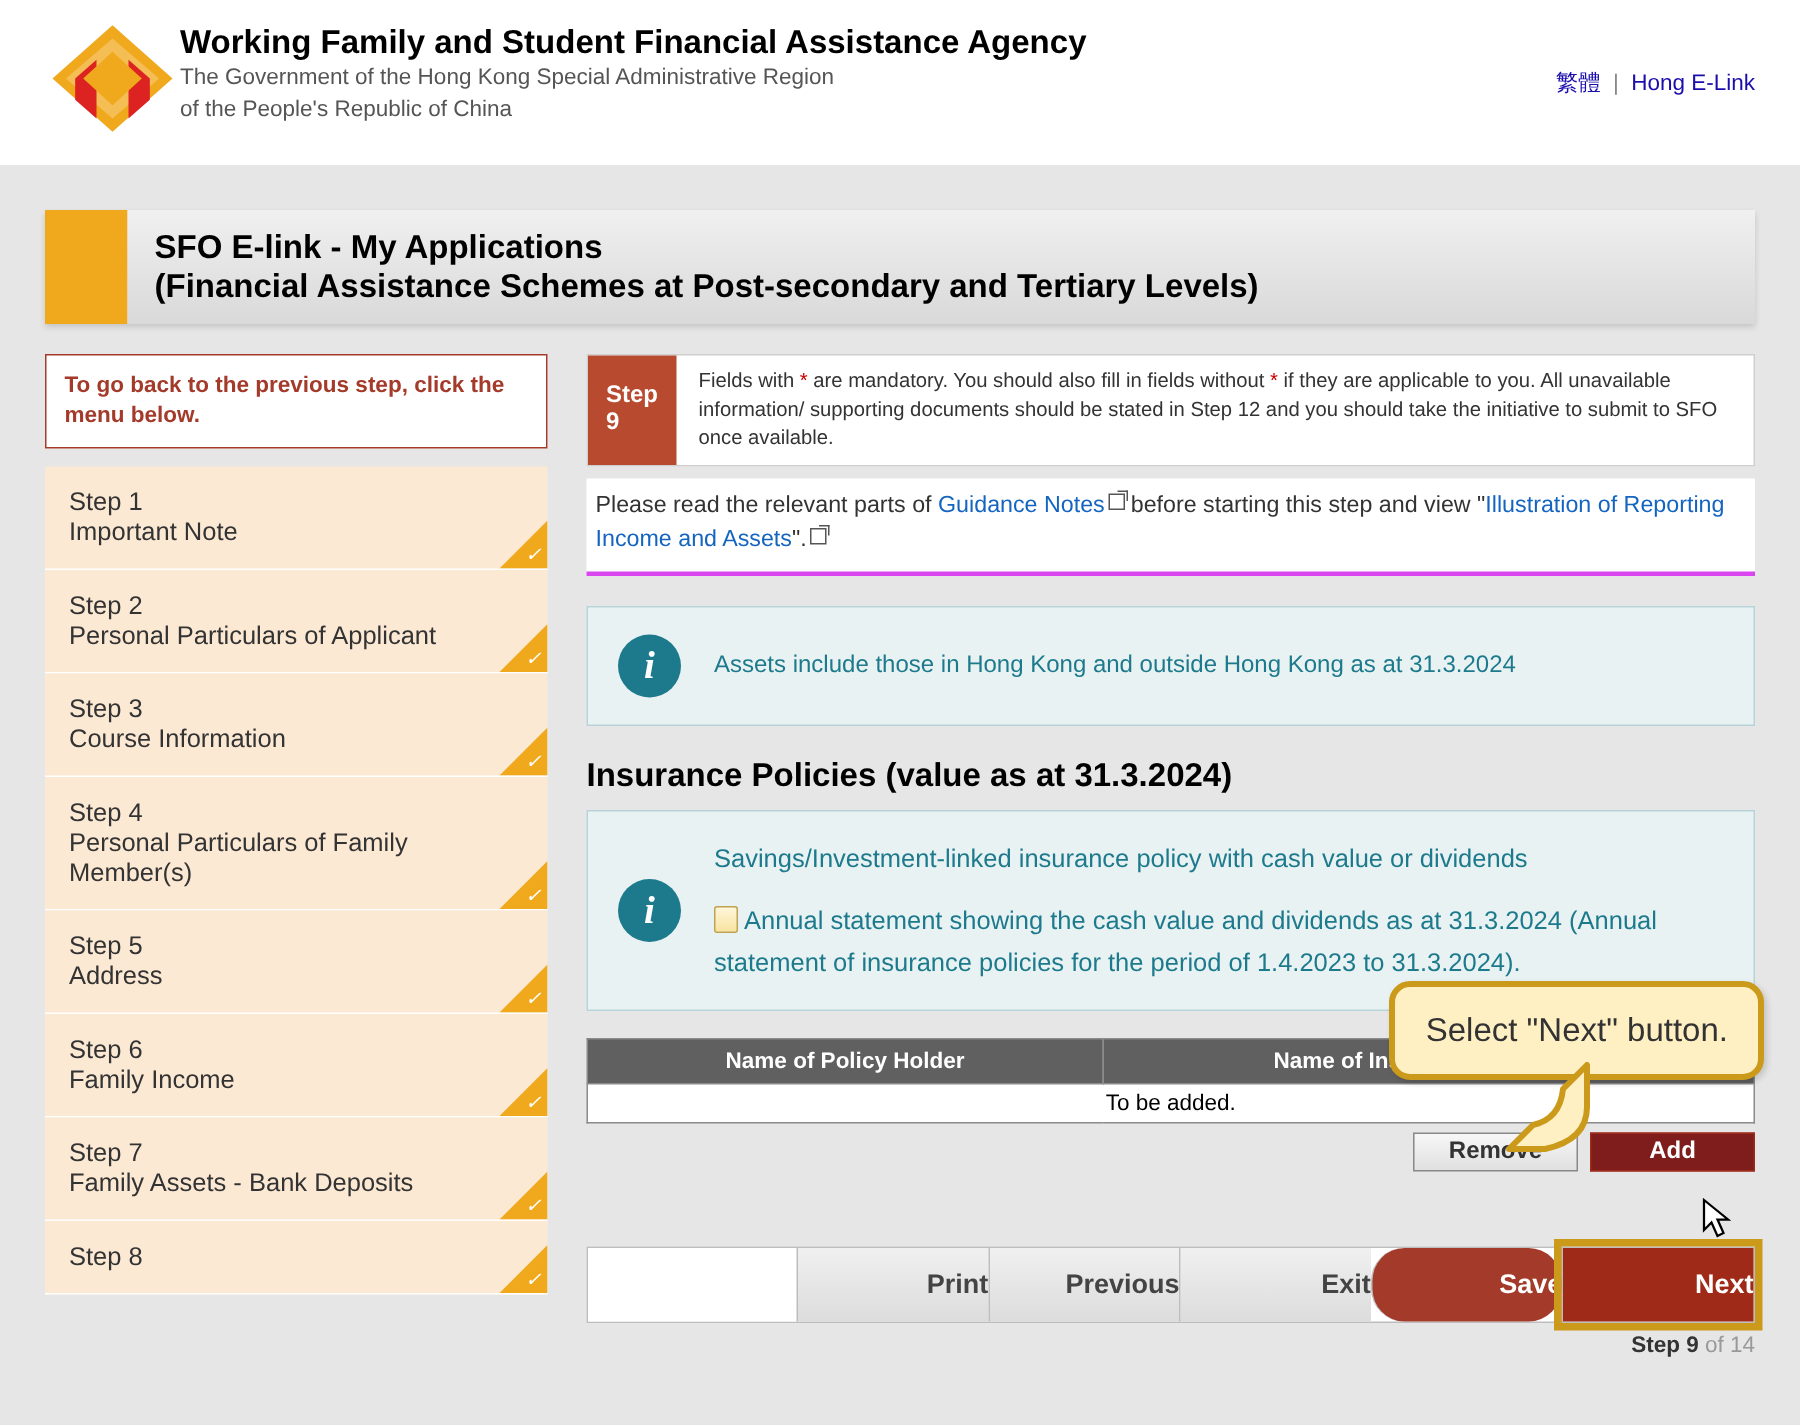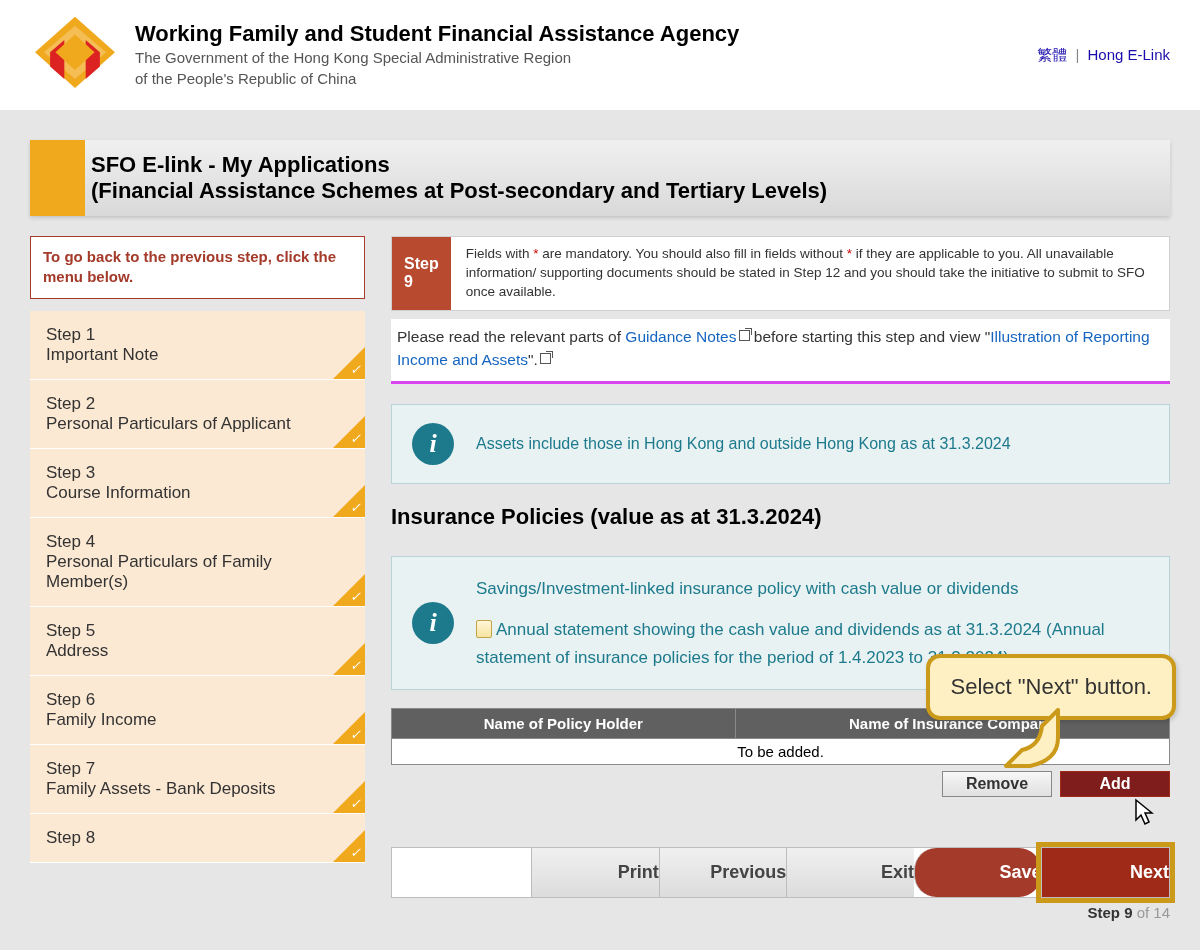--- a/index.html
+++ b/index.html
@@ -1,29 +1,29 @@
 <!DOCTYPE html>
 <html><head>
 <meta charset="utf-8">
 <style>
 * { box-sizing: border-box; margin: 0; padding: 0; }
 body { font-family: Arial, sans-serif; background: #e6e6e6; color: #000; }
 .header { background: #fff; padding: 15px 30px; display: flex; align-items: center; justify-content: space-between; }
-.header-left { display: flex; align-items: center; gap: 15px; }
+.header-left { display: flex; }
 .logo { width: 90px; height: 80px; }
 .header-text h1 { font-size: 22px; font-weight: bold; color: #000; }
 .header-text p { font-size: 15px; color: #555; line-height: 1.4; }
 .header-right { font-size: 15px; }
 .header-right a { color: #1a0dab; text-decoration: none; }
 .header-right .sep { color: #888; margin: 0 4px; }
 
 .page-body { padding: 30px 30px 0 30px; }
 .page-title-bar { display: flex; margin-bottom: 20px; box-shadow: 0 2px 4px rgba(0,0,0,0.15); }
 .page-title-accent { width: 55px; background: #f0a81c; }
-.page-title-text { flex: 1; background: linear-gradient(#f0f0f0, #d9d9d9); padding: 12px 6px; }
+.page-title-text { flex: 1; background: linear-gradient(#f0f0f0, #d9d9d9); padding: 12px 18px; }
 .page-title-text .line1 { font-size: 22px; font-weight: bold; }
 .page-title-text .line2 { font-size: 22px; font-weight: bold; }
 
 .layout { display: flex; gap: 26px; }
 .sidebar { width: 335px; flex-shrink: 0; }
 .sidebar-hint { border: 1.5px solid #a43a2a; padding: 10px 12px; background: #fff; color: #a43a2a; font-weight: bold; font-size: 15px; line-height: 1.35; margin-bottom: 12px; }
 .step-item { position: relative; background: #fce9d4; border-bottom: 1px solid #fff; padding: 14px 16px; cursor: pointer; overflow: hidden; }
 .step-item .step-num { font-size: 17px; color: #333; }
 .step-item .step-label { font-size: 17px; color: #333; }
 .step-item .corner { position: absolute; right: 0; bottom: 0; width: 0; height: 0; border-left: 32px solid transparent; border-bottom: 32px solid #f0a81c; }
@@ -37,21 +37,21 @@
 
 .guidance { padding: 6px 6px 10px 6px; background: #fff; font-size: 15.5px; color: #333; line-height: 1.5; border-bottom: 3px solid #d946ef; margin-bottom: 20px; }
 .guidance a { color: #1565c0; text-decoration: none; }
 .ext-icon { display: inline-block; width: 11px; height: 11px; border: 1px solid #555; position: relative; margin-left: 2px; vertical-align: 1px; }
 .ext-icon::after { content: ""; position: absolute; width: 6px; height: 6px; border-top: 1px solid #555; border-right: 1px solid #555; top: -3px; right: -3px; }
 
 .info-callout { display: flex; align-items: center; gap: 22px; background: #e8f2f3; border: 1px solid #b8d4d8; padding: 18px 20px; margin-bottom: 20px; }
 .info-icon { width: 42px; height: 42px; background: #1d7a8c; border-radius: 50%; color: #fff; display: flex; align-items: center; justify-content: center; font-family: Georgia, serif; font-style: italic; font-weight: bold; font-size: 26px; flex-shrink: 0; }
 .info-callout .msg { color: #1d7a8c; font-size: 16px; }
 
-.section-heading { font-size: 22px; font-weight: bold; margin-bottom: 26px; }
+.section-heading { font-size: 22px; font-weight: bold; margin-bottom: 10px; }
 .insurance-callout { display: flex; gap: 22px; background: #e8f2f3; border: 1px solid #b8d4d8; padding: 18px 20px; margin-bottom: 18px; }
 .insurance-callout .body { color: #1d7a8c; font-size: 17px; line-height: 1.6; }
 .insurance-callout .body .doc-icon { display: inline-block; width: 16px; height: 18px; background: linear-gradient(#fff6d9,#f8e3a0); border: 1px solid #c2a24a; border-radius: 2px; vertical-align: -3px; margin-right: 4px; }
 
 .data-table { width: 100%; border-collapse: collapse; border: 1px solid #8a8a8a; margin-bottom: 6px; }
 .data-table th { background: #606060; color: #fff; font-weight: bold; padding: 6px 10px; font-size: 15px; border: 1px solid #8a8a8a; }
 .data-table td { background: #fff; padding: 4px 10px; font-size: 15px; border: 1px solid #8a8a8a; text-align: center; }
 
 .table-actions { display: flex; justify-content: flex-end; gap: 8px; margin-bottom: 30px; }
 .btn-small { width: 110px; padding: 3px 0; text-align: center; font-weight: bold; font-size: 16px; cursor: pointer; border: 1px solid #888; }

